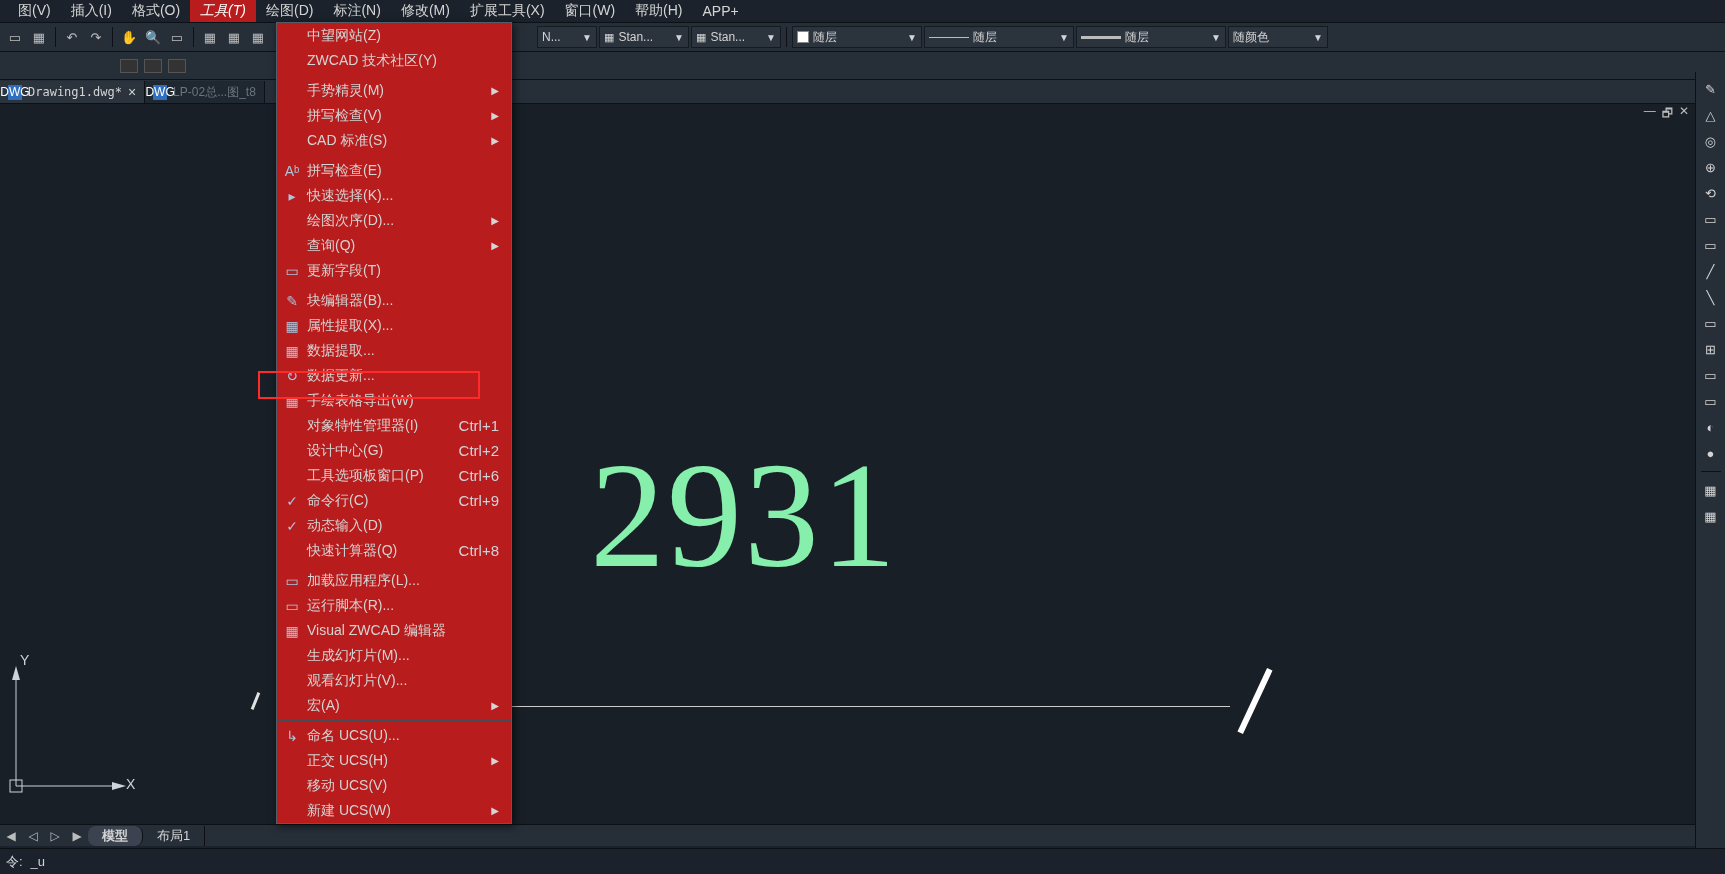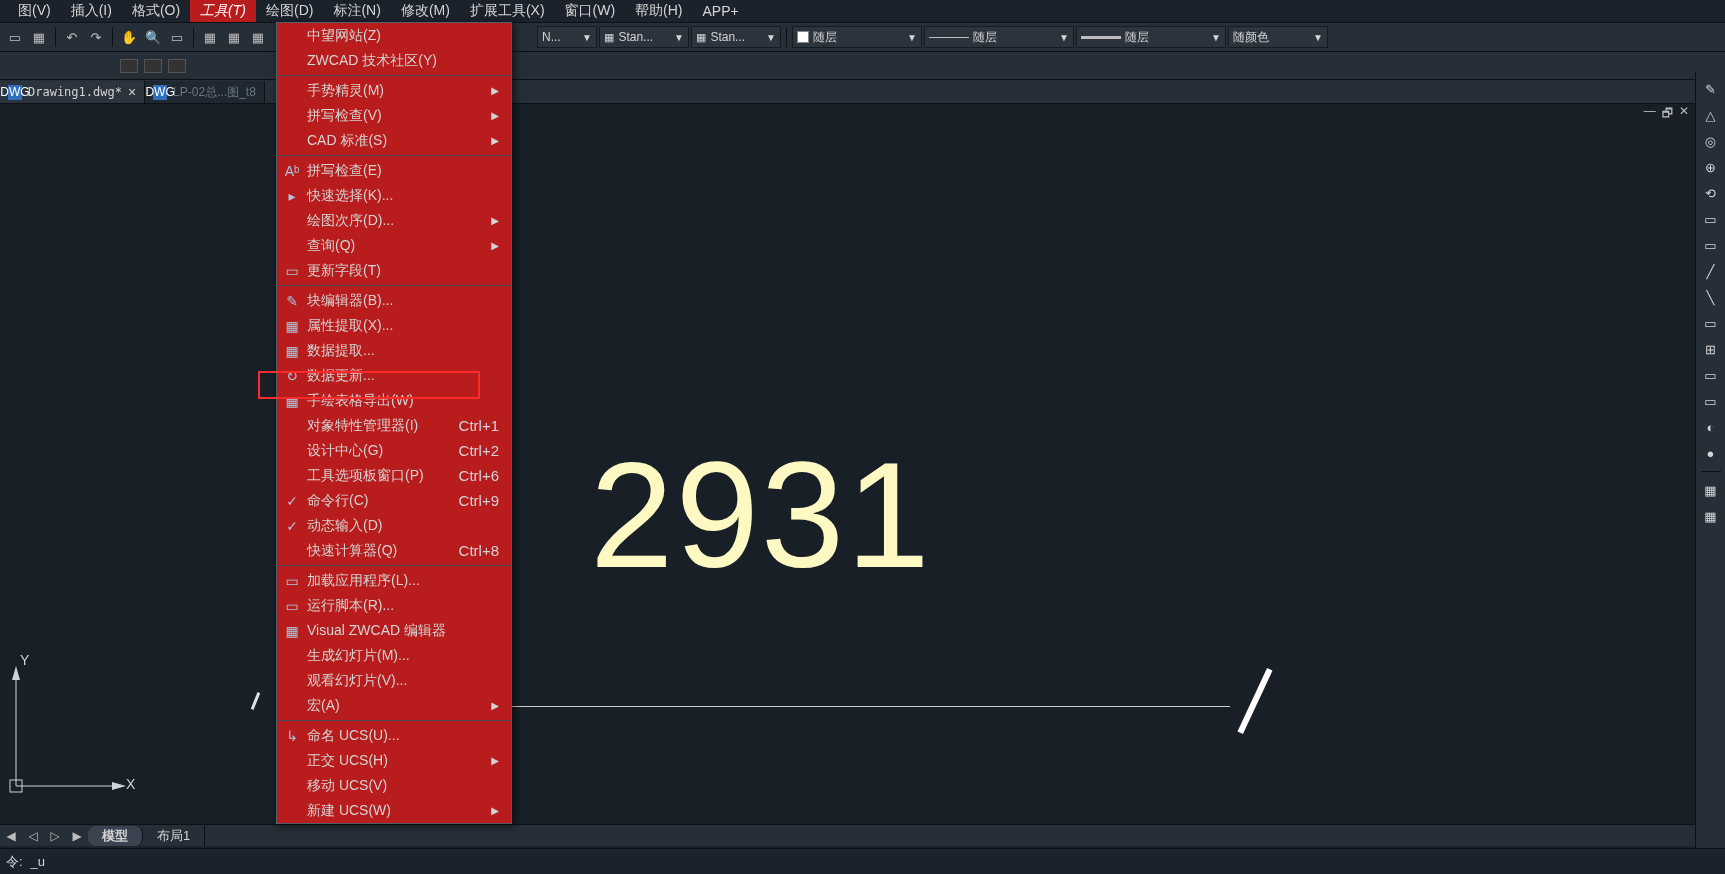--- a/index.html
+++ b/index.html
@@ -27,21 +27,21 @@
 .doctabs { height:24px; background:#262e38; display:flex; align-items:flex-end; border-bottom:1px solid #0d1115; }
 .doctab { height:22px; background:#1f2730; display:flex; align-items:center; padding:0 8px; gap:6px; font-size:12px; border-right:1px solid #0d1115; }
 .doctab.active { background:#2b333d; }
 .doctab .ico { width:14px; height:15px; background:#2f6fbd; font-size:12px; color:#fff; display:flex; align-items:center; justify-content:center; }
 .doctab .close { font-size:14px; }
 .doctab.dim { color:#6a7580; }
 
 
 .main { position:absolute; top:104px; left:0; right:30px; bottom:50px; background:#181f27; }
 .canvas { position:absolute; inset:0; background:#181f27; }
-.bignum { position:absolute; left:590px; top:325px; font-size:150px; font-family:Liberation Sans, sans-serif; color:#fef9c3; letter-spacing:2px; }
+.bignum { position:absolute; left:590px; top:325px; font-size:150px; font-family:Liberation Serif, serif; color:#86efac; letter-spacing:2px; }
 .hline { position:absolute; left:510px; top:602px; width:720px; height:1px; background:#ccc; }
 .slash { position:absolute; left:1230px; top:562px; width:50px; height:70px; }
 .slash::before { content:""; position:absolute; width:6px; height:70px; background:#fff; transform:rotate(25deg); left:22px; }
 .tick { position:absolute; left:248px; top:588px; width:14px; height:18px; }
 .tick::before { content:""; position:absolute; width:3px; height:18px; background:#e0e0e0; transform:rotate(22deg); left:6px; }
 
 
 .ucs { position:absolute; left:6px; bottom:18px; width:130px; height:150px; color:#cfd4da; font-size:14px; }
 .ucs svg { overflow:visible; }
 

